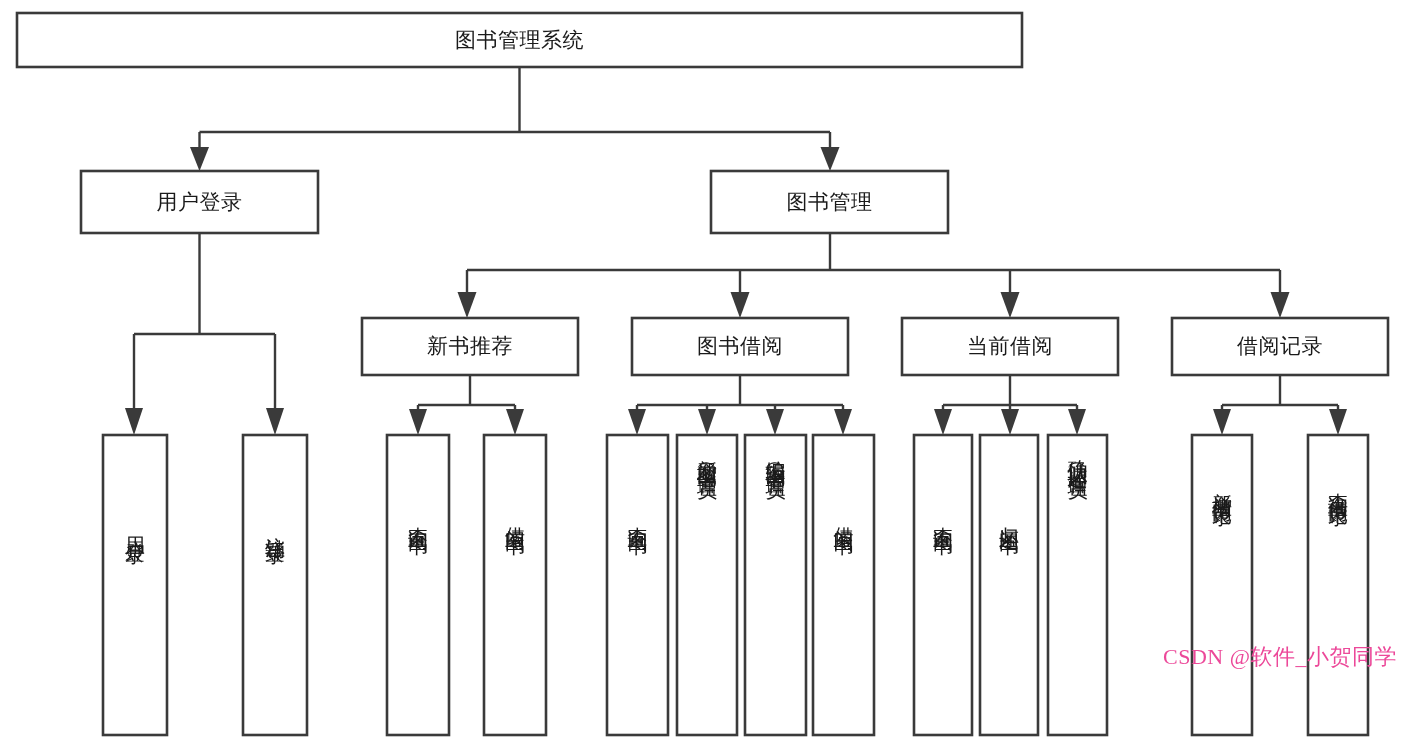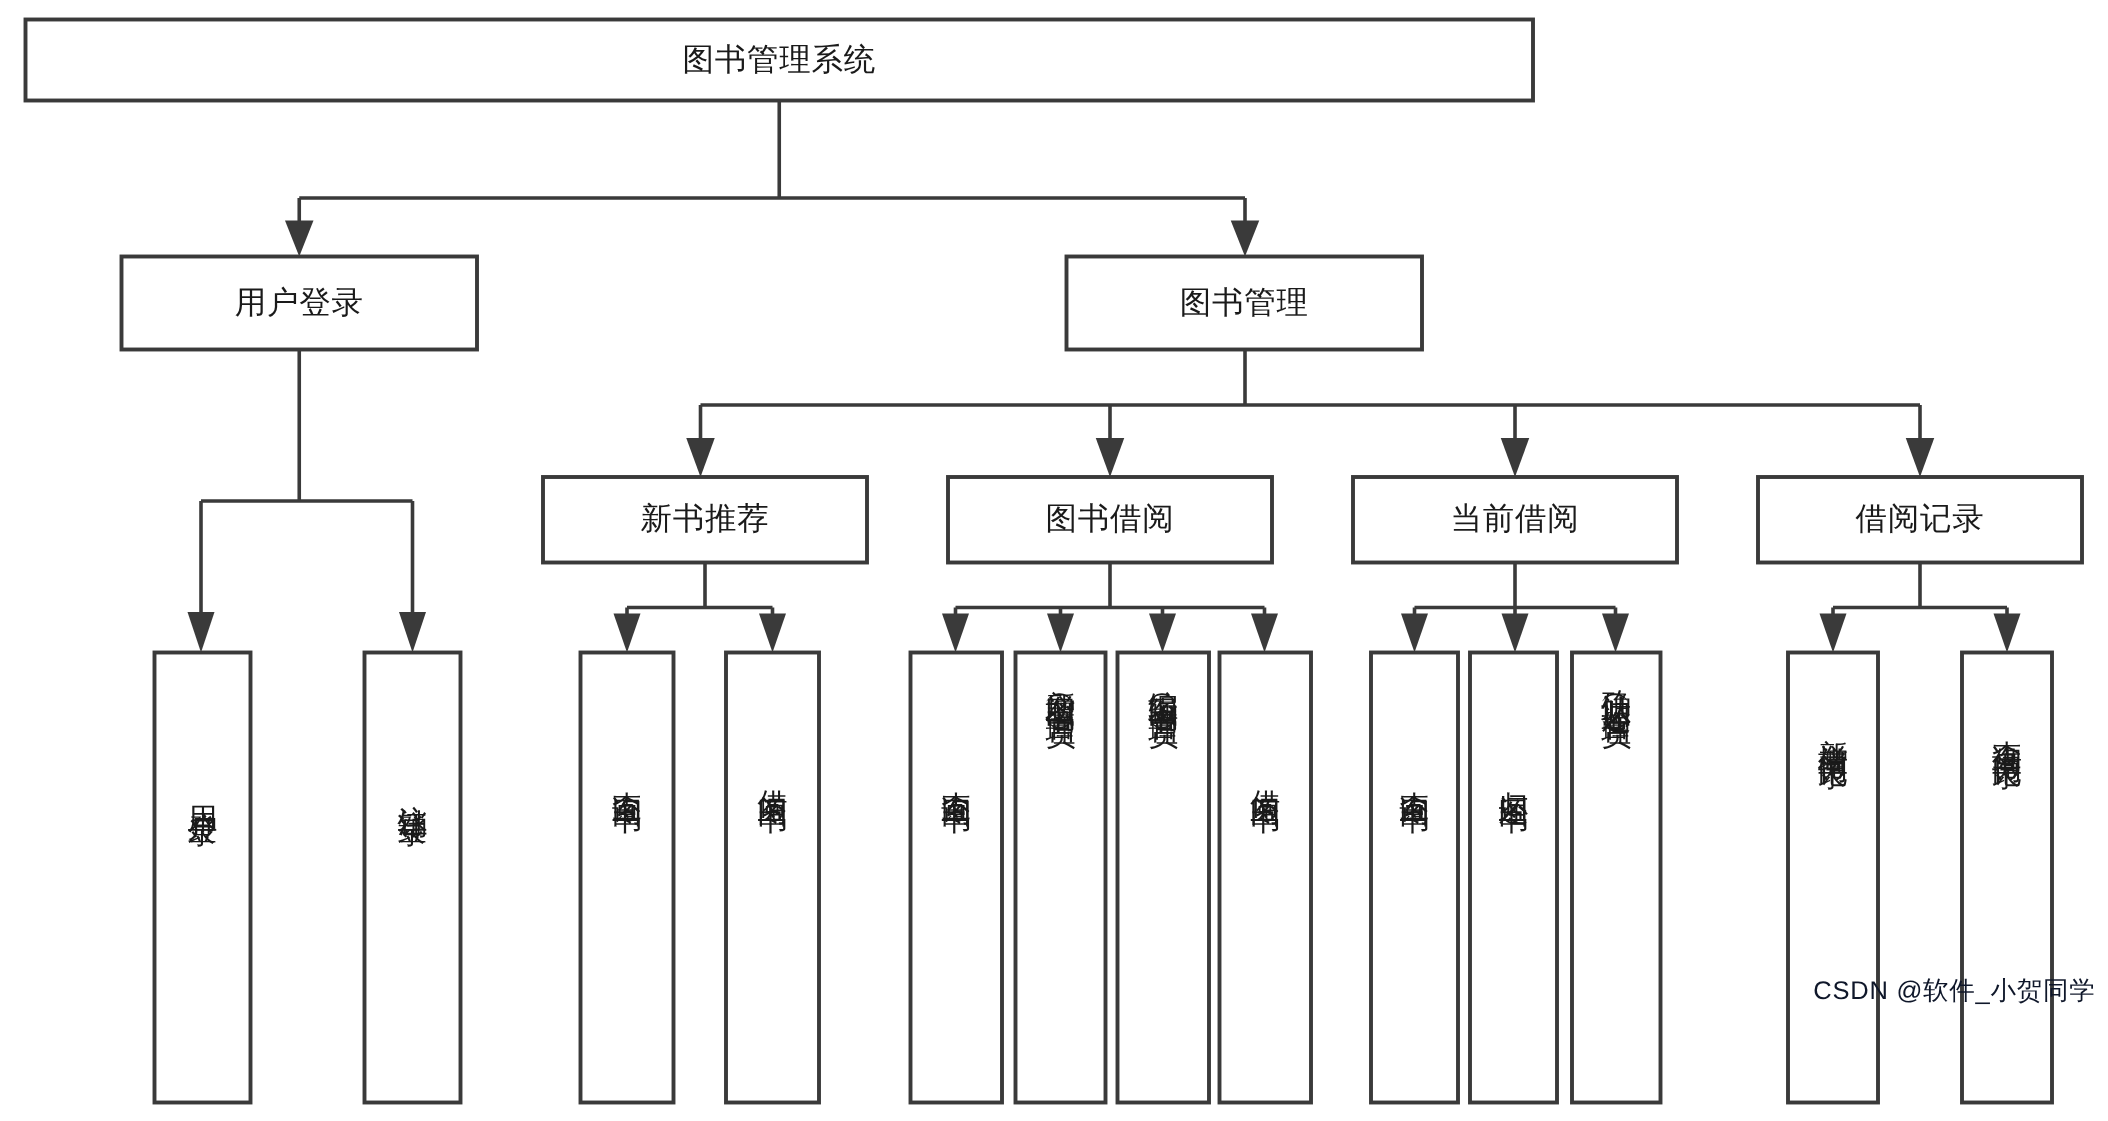--- a/index.html
+++ b/index.html
@@ -64,23 +64,23 @@
     font-size: 20px;
     line-height: 1.25;
     color: #1a1a1a;
     letter-spacing: 3px;
     white-space: nowrap;
   }
   .watermark {
     position: absolute;
     right: 8px;
     bottom: 4px;
-    font-family: Liberation Sans, sans-serif;
-    font-size: 17px;
-    color: #0f172a;
+    font-family: Liberation Serif, serif;
+    font-size: 22px;
+    color: #ec4899;
     letter-spacing: 0.5px;
     white-space: nowrap;
   }
 </style>
 </head>
 <body>
 
 <div id="diagram-root">
 
   <svg class="diagram-canvas" viewBox="0 0 1405 747">

